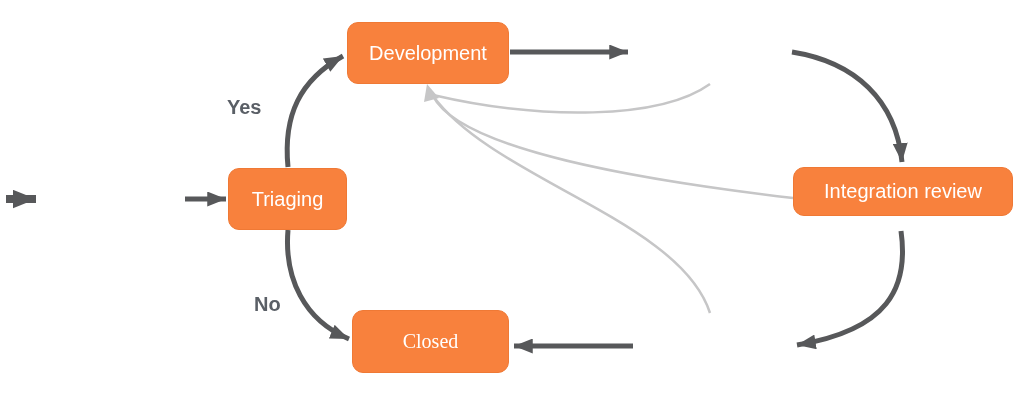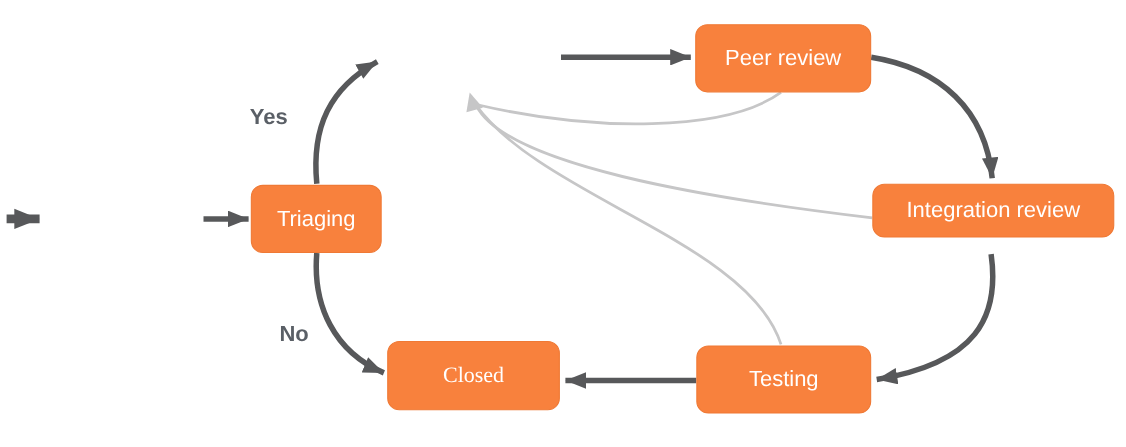--- a/index.html
+++ b/index.html
@@ -63,26 +63,25 @@
 
     <path d="M 710,84 C 660,120 540,120 433,95" fill="none" stroke="#C6C6C7" stroke-width="2.5"></path>
     <path d="M 793,198 C 640,180 460,150 433,96" fill="none" stroke="#C6C6C7" stroke-width="2.5"></path>
     <path d="M 710,313 C 680,220 495,180 433,96" fill="none" stroke="#C6C6C7" stroke-width="2.5"></path>
     <polygon points="427,84 439,98 424,102" fill="#C6C6C7"></polygon>
   </svg>
 
 
   <div class="node" style="left:228px; top:168px; width:119px; height:62px;">Triaging</div>
 
+  <div class="node" style="left:347px; top:22px; width:162px; height:62px;">Development</div>
 
-  <div class="node" style="left:632px; top:22px; width:160px; height:62px;">Peer review</div>
 
   <div class="node" style="left:793px; top:167px; width:220px; height:49px;">Integration review</div>
 
-  <div class="node" style="left:633px; top:314px; width:159px; height:62px;">Testing</div>
 
   <div class="node" style="left:352px; top:310px; width:157px; height:63px;font-family:Liberation Serif, serif;">Closed</div>
 
   <div class="edge-label" style="left:227px; top:97px;">Yes</div>
 
   <div class="edge-label" style="left:254px; top:294px;">No</div>
 
 </div>
 
 </body></html>

